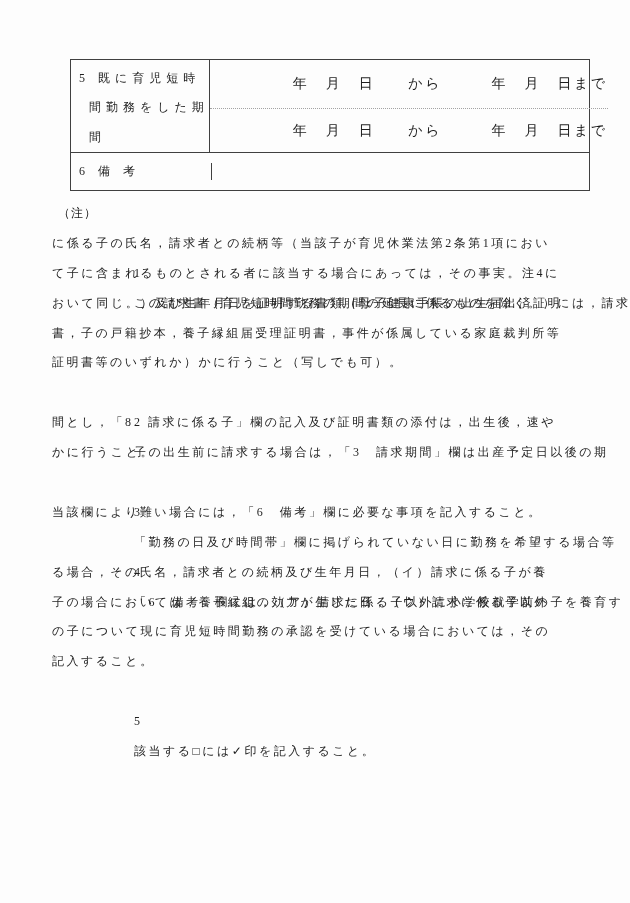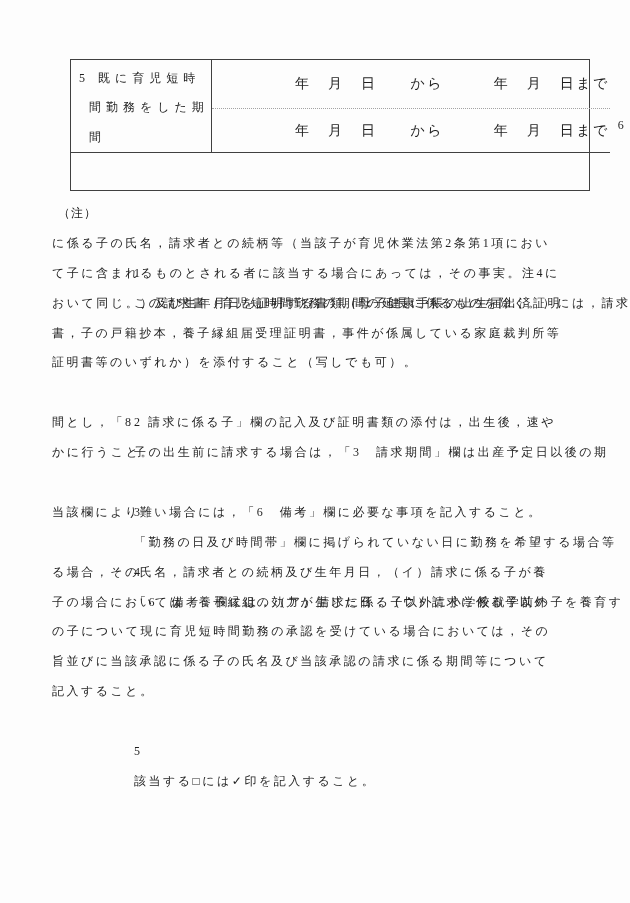--- a/index.html
+++ b/index.html
@@ -6,21 +6,21 @@
   .page {
     position:relative; width:630px; height:903px; background:#fdfdfd;
     font-family:"Liberation Serif","DejaVu Serif",serif;
     color:#1e1e1e; overflow:hidden;
   }
 
   
   .ftable {
     position:absolute; left:70px; top:59px; width:520px; height:132px;
     border:1px solid #404040; box-sizing:border-box;
-    display:flex; flex-direction:row;
+    display:flex; flex-direction:column;
   }
   .frow5 { display:flex; height:93px; border-bottom:1px solid #404040; box-sizing:border-box; }
   .frow6 { display:flex; flex:1;align-items:center; }
   .hcell {
     width:141px; border-right:1px solid #404040; box-sizing:border-box;
     font-size:12px; letter-spacing:5px; padding-top:4px;
   }
   .hline { height:29.4px; line-height:29.4px; white-space:pre; }
   .h1 { padding-left:8px; }
   .hc { padding-left:18px;font-family:Liberation Serif, serif; }
@@ -76,21 +76,21 @@
 
     <div class="nline first">
       <span class="nlabel">（注）</span>
       <span class="nnum">1</span>
       <span>この請求書（育児短時間勤務の期間の延長に係るものを除く。）には，請求</span>
     </div>
     <div class="nline cont">に係る子の氏名，請求者との続柄等（当該子が育児休業法第2条第1項におい</div>
     <div class="nline cont">て子に含まれるものとされる者に該当する場合にあっては，その事実。注4に</div>
     <div class="nline cont">おいて同じ。）及び生年月日を証明する書類（母子健康手帳の出生届出済証明</div>
     <div class="nline cont">書，子の戸籍抄本，養子縁組届受理証明書，事件が係属している家庭裁判所等</div>
-    <div class="nline cont">証明書等のいずれか）を添付すること（写しでも可）。</div>
+    <div class="nline cont">証明書等のいずれか）かに行うこと（写しでも可）。</div>
 
     <div class="nline first">
       <span class="nnum">2</span>
       <span>子の出生前に請求する場合は，「3　請求期間」欄は出産予定日以後の期</span>
     </div>
     <div class="nline cont">間とし，「8　請求に係る子」欄の記入及び証明書類の添付は，出生後，速や</div>
     <div class="nline cont">かに行うこと。</div>
 
     <div class="nline first">
       <span class="nnum">3</span>
@@ -98,21 +98,20 @@
     </div>
     <div class="nline cont">当該欄により難い場合には，「6　備考」欄に必要な事項を記入すること。</div>
 
     <div class="nline first">
       <span class="nnum">4</span>
       <span>「6　備考」欄には，（ア）請求に係る子以外に小学校就学前の子を養育す</span>
     </div>
     <div class="nline cont">る場合，その氏名，請求者との続柄及び生年月日，（イ）請求に係る子が養</div>
     <div class="nline cont">子の場合においては，養子縁組の効力が生じた日，（ウ）請求に係る子以外</div>
     <div class="nline cont">の子について現に育児短時間勤務の承認を受けている場合においては，その</div>
-    <div class="nline cont">旨並びに当該承認に係る子の氏名及び当該承認の請求に係る期間等について</div>
     <div class="nline cont">記入すること。</div>
 
     <div class="nline first">
       <span class="nnum">5</span>
       <span>該当する□には✓印を記入すること。</span>
     </div>
 
   </div>
 </div>
 

